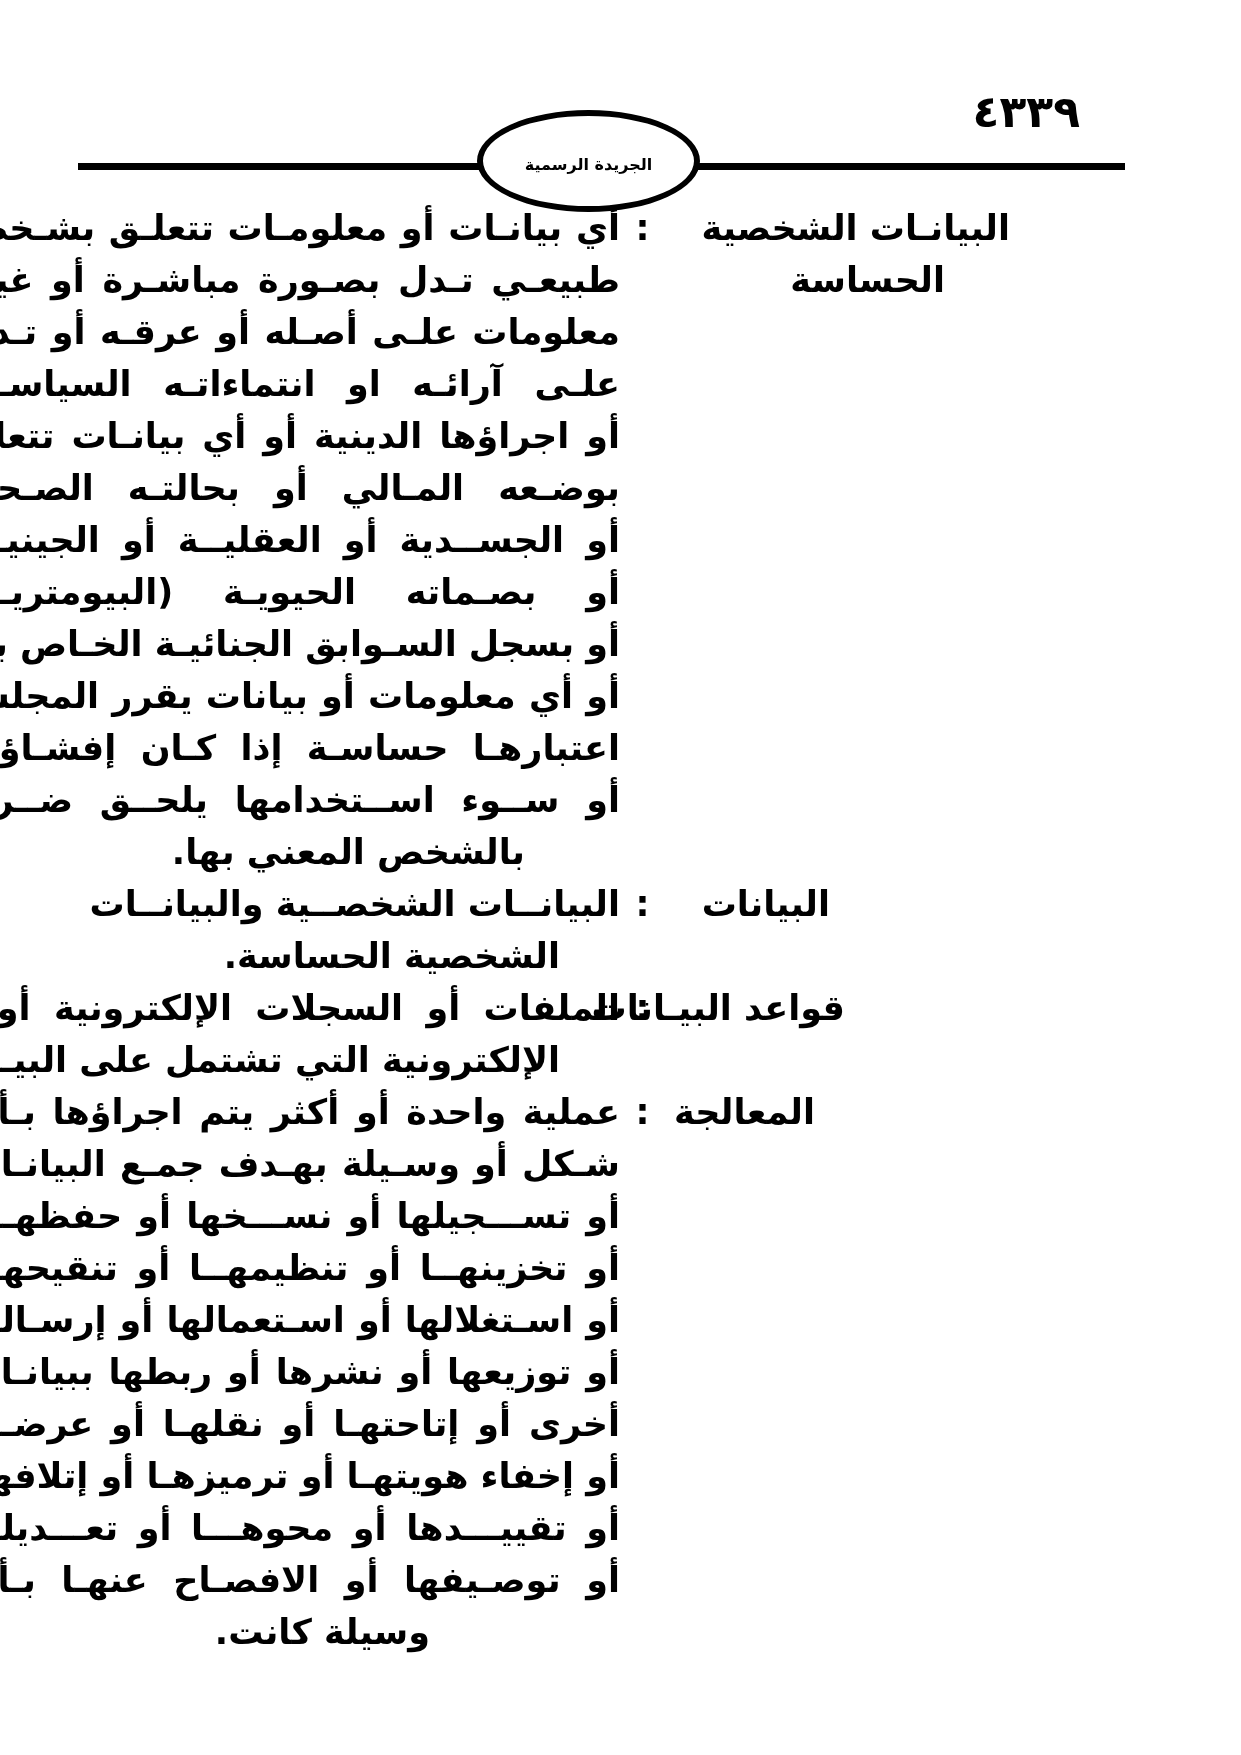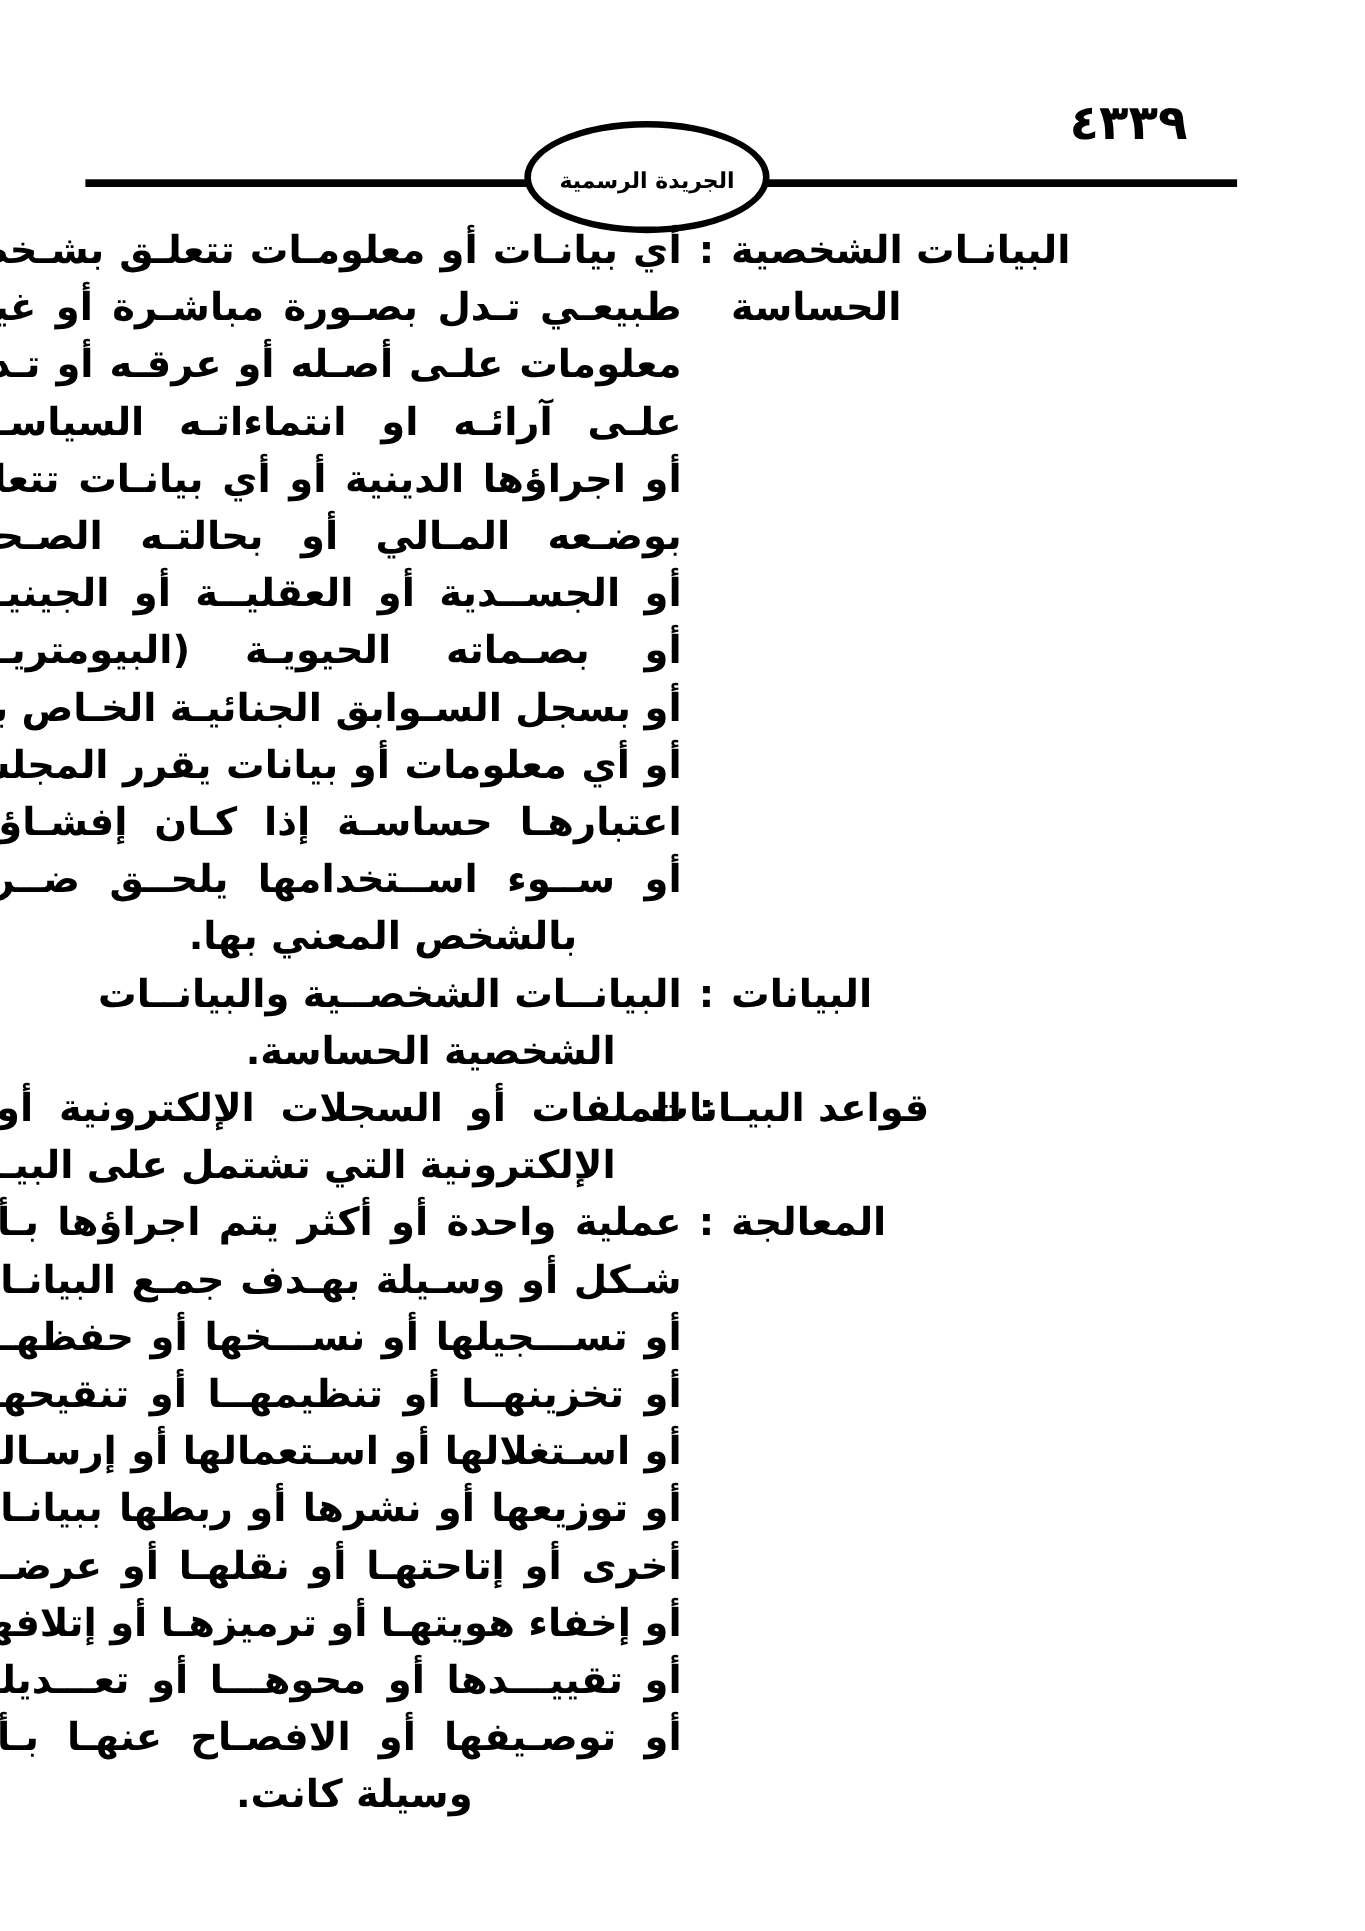--- a/index.html
+++ b/index.html
@@ -44,21 +44,21 @@
       background: #ffffff;
       border: 6px solid #000000;
       border-radius: 50%;
       z-index: 2;
       display: flex;
       align-items: center;
       justify-content: center;
       box-sizing: border-box;
     }
     .oval span {
-      font-size: 20px;
+      font-size: 16px;
       font-weight: bold;
       padding-top: 6px;
     }
     
     .content {
       position: absolute;
       top: 202px;
       right: 231px;
       left: 135px;
       z-index: 3;
@@ -70,21 +70,21 @@
     }
     .term, .colon, .def {
       font-size: 35px;
       font-weight: bold;
     }
     .tline, .cline, .line {
       height: 52px;
       line-height: 52px;
       white-space: nowrap;
     }
-    .term { text-align: left; }
+    .term { text-align: right; }
     .tline.indent-65 { padding-right: 65px; }
     .tline.indent-165 { padding-right: 165px; }
     .tline.indent-180 { padding-right: 180px; }
     .tline.indent-195 { padding-right: 195px; }
     .colon { text-align: center; }
     .def { text-align: right; }
     .line.jl {
       text-align: justify;
       text-align-last: justify;
     }

